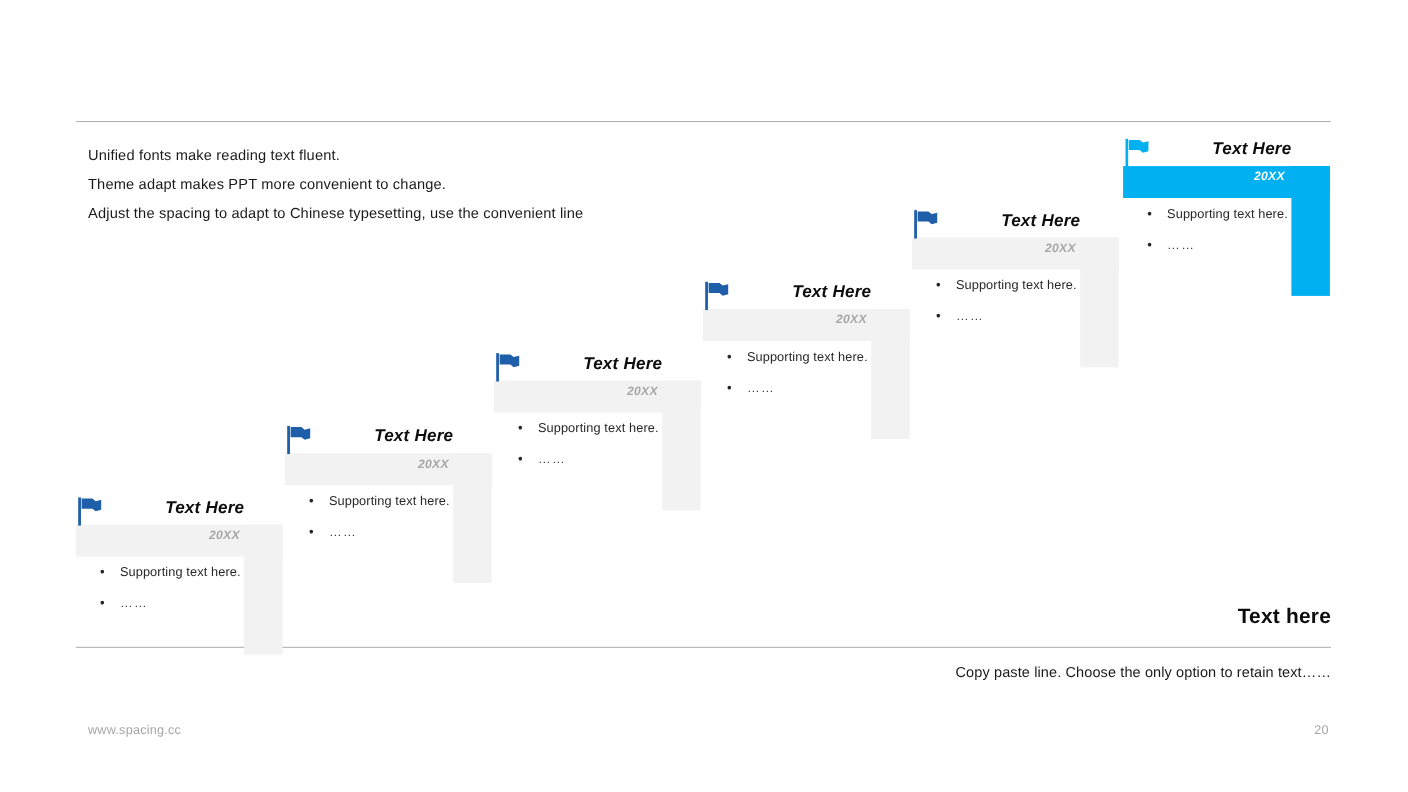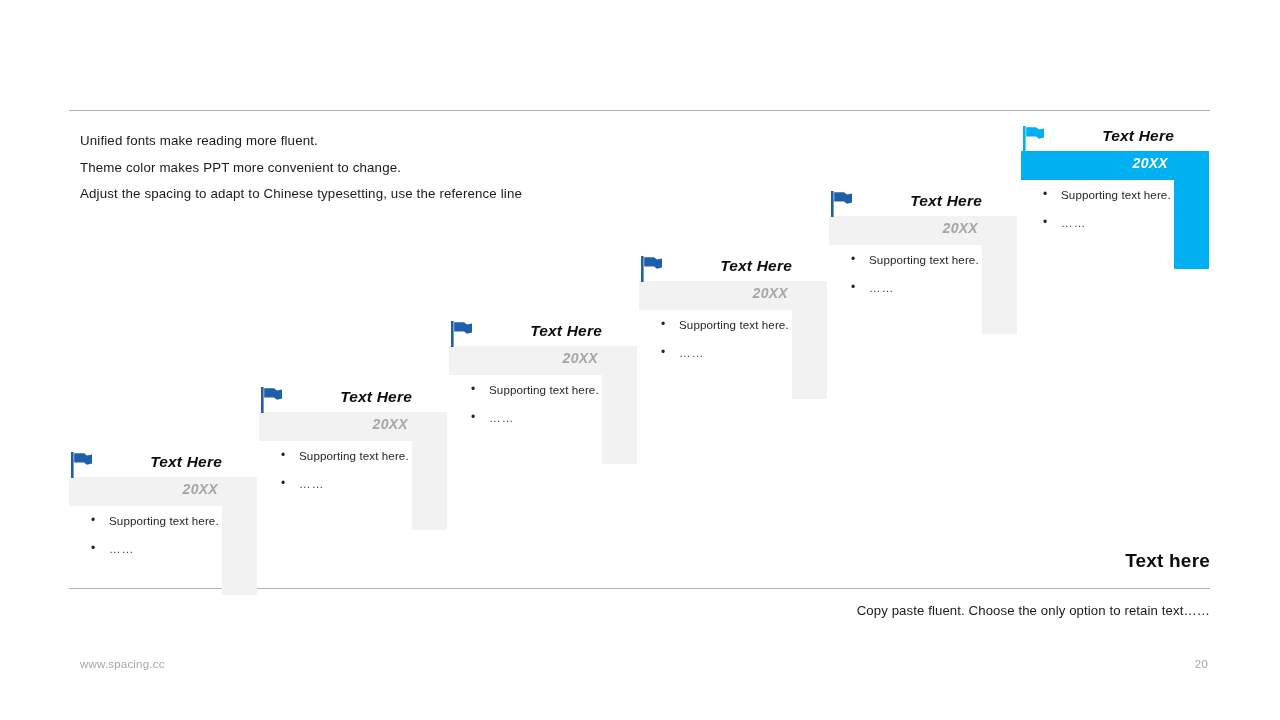--- a/index.html
+++ b/index.html
@@ -48,21 +48,21 @@
 
   
   .title {
     position: absolute; right: 35px; top: 1px;
     font-size: 15.5px; font-weight: bold; font-style: italic;
     color: #0d0d0d; letter-spacing: .2px; white-space: nowrap;
   }
   
   .year {
     position: absolute; right: 39px; top: 29px;
-    font-size: 14px; font-weight: bold; font-style: italic;
+    font-size: 11px; font-weight: bold; font-style: italic;
     color: #a6a6a6; letter-spacing: .3px; white-space: nowrap;
   }
   .step.active .year { color: #ffffff; right: 41px; }
 
   
   .bullets { position: absolute; left: 18px; top: 62px; width: 150px; }
   .bullets li {
     list-style: none; position: relative;
     padding-left: 22px; margin-bottom: 15px;
     font-size: 11.6px; color: #262626; white-space: nowrap;
@@ -98,23 +98,23 @@
 </style>
 </head>
 <body>
 
 <div class="slide">
 
   <div class="rule top"></div>
   <div class="rule bottom"></div>
 
   <div class="intro">
-    <div>Unified fonts make reading more fluent.</div>
-    <div>Theme color makes PPT more convenient to change.</div>
-    <div>Adjust the spacing to adapt to Chinese typesetting, use the reference line</div>
+    <div>Unified fonts make reading text fluent.</div>
+    <div>Theme adapt makes PPT more convenient to change.</div>
+    <div>Adjust the spacing to adapt to Chinese typesetting, use the convenient line</div>
   </div>
 
   <div class="step" id="step0" style="left:69px; top:452px; width:188px; height:145px;">
     <div class="lbar"></div>
     <div class="leg"></div>
     <span class="flag">
       <svg viewBox="0 0 22 26" width="22" height="26">
         <rect x="0" y="0" width="2.6" height="26" fill="#1f5fa9"></rect>
         <path d="M3.2 1.2 H13 L16 3.6 L21 2.4 V11.4 L16 12.8 L13 10.4 H3.2 Z" fill="#1f5fa9"></path>
       </svg>
@@ -206,18 +206,18 @@
     </span>
     <div class="title">Text Here</div>
     <div class="year">20XX</div>
     <ul class="bullets">
       <li>Supporting text here.</li>
       <li class="dots">……</li>
     </ul>
   </div>
 
   <div class="foot-title">Text here</div>
-  <div class="foot-text">Copy paste fluent. Choose the only option to retain text……</div>
+  <div class="foot-text">Copy paste line. Choose the only option to retain text……</div>
 
   <div class="site">www.spacing.cc</div>
   <div class="pageno">20</div>
 
 </div>
 
 </body></html>

